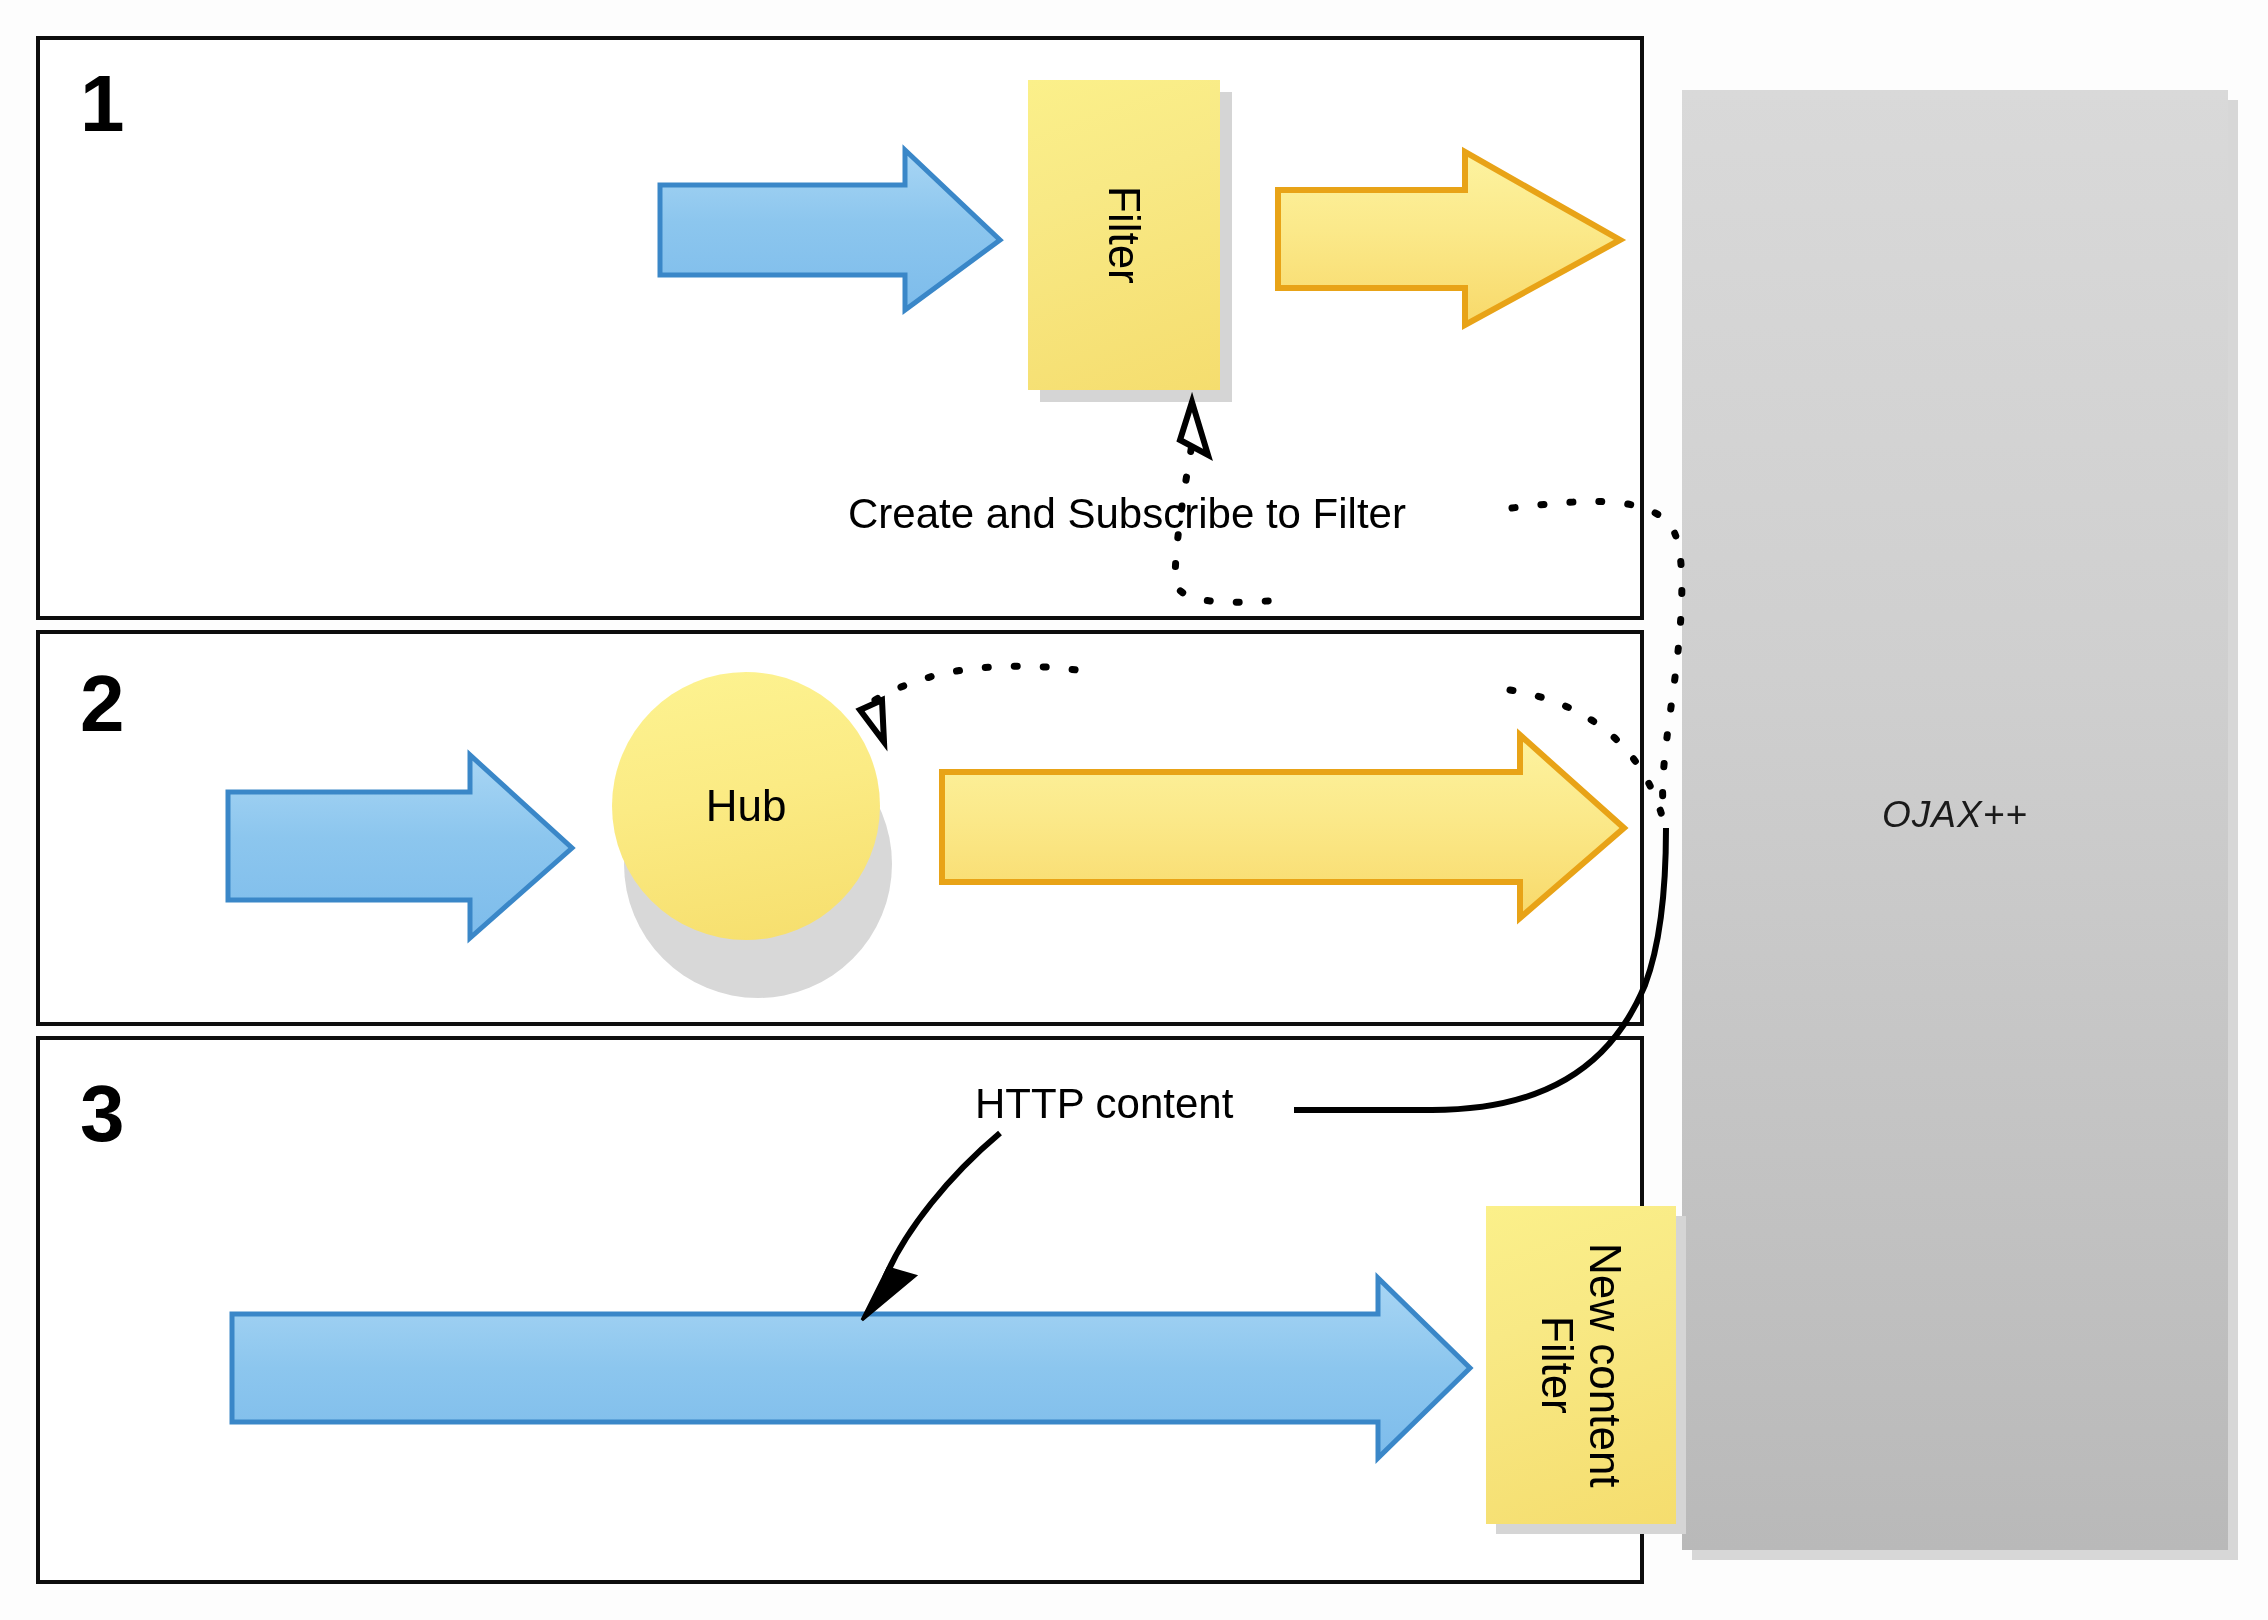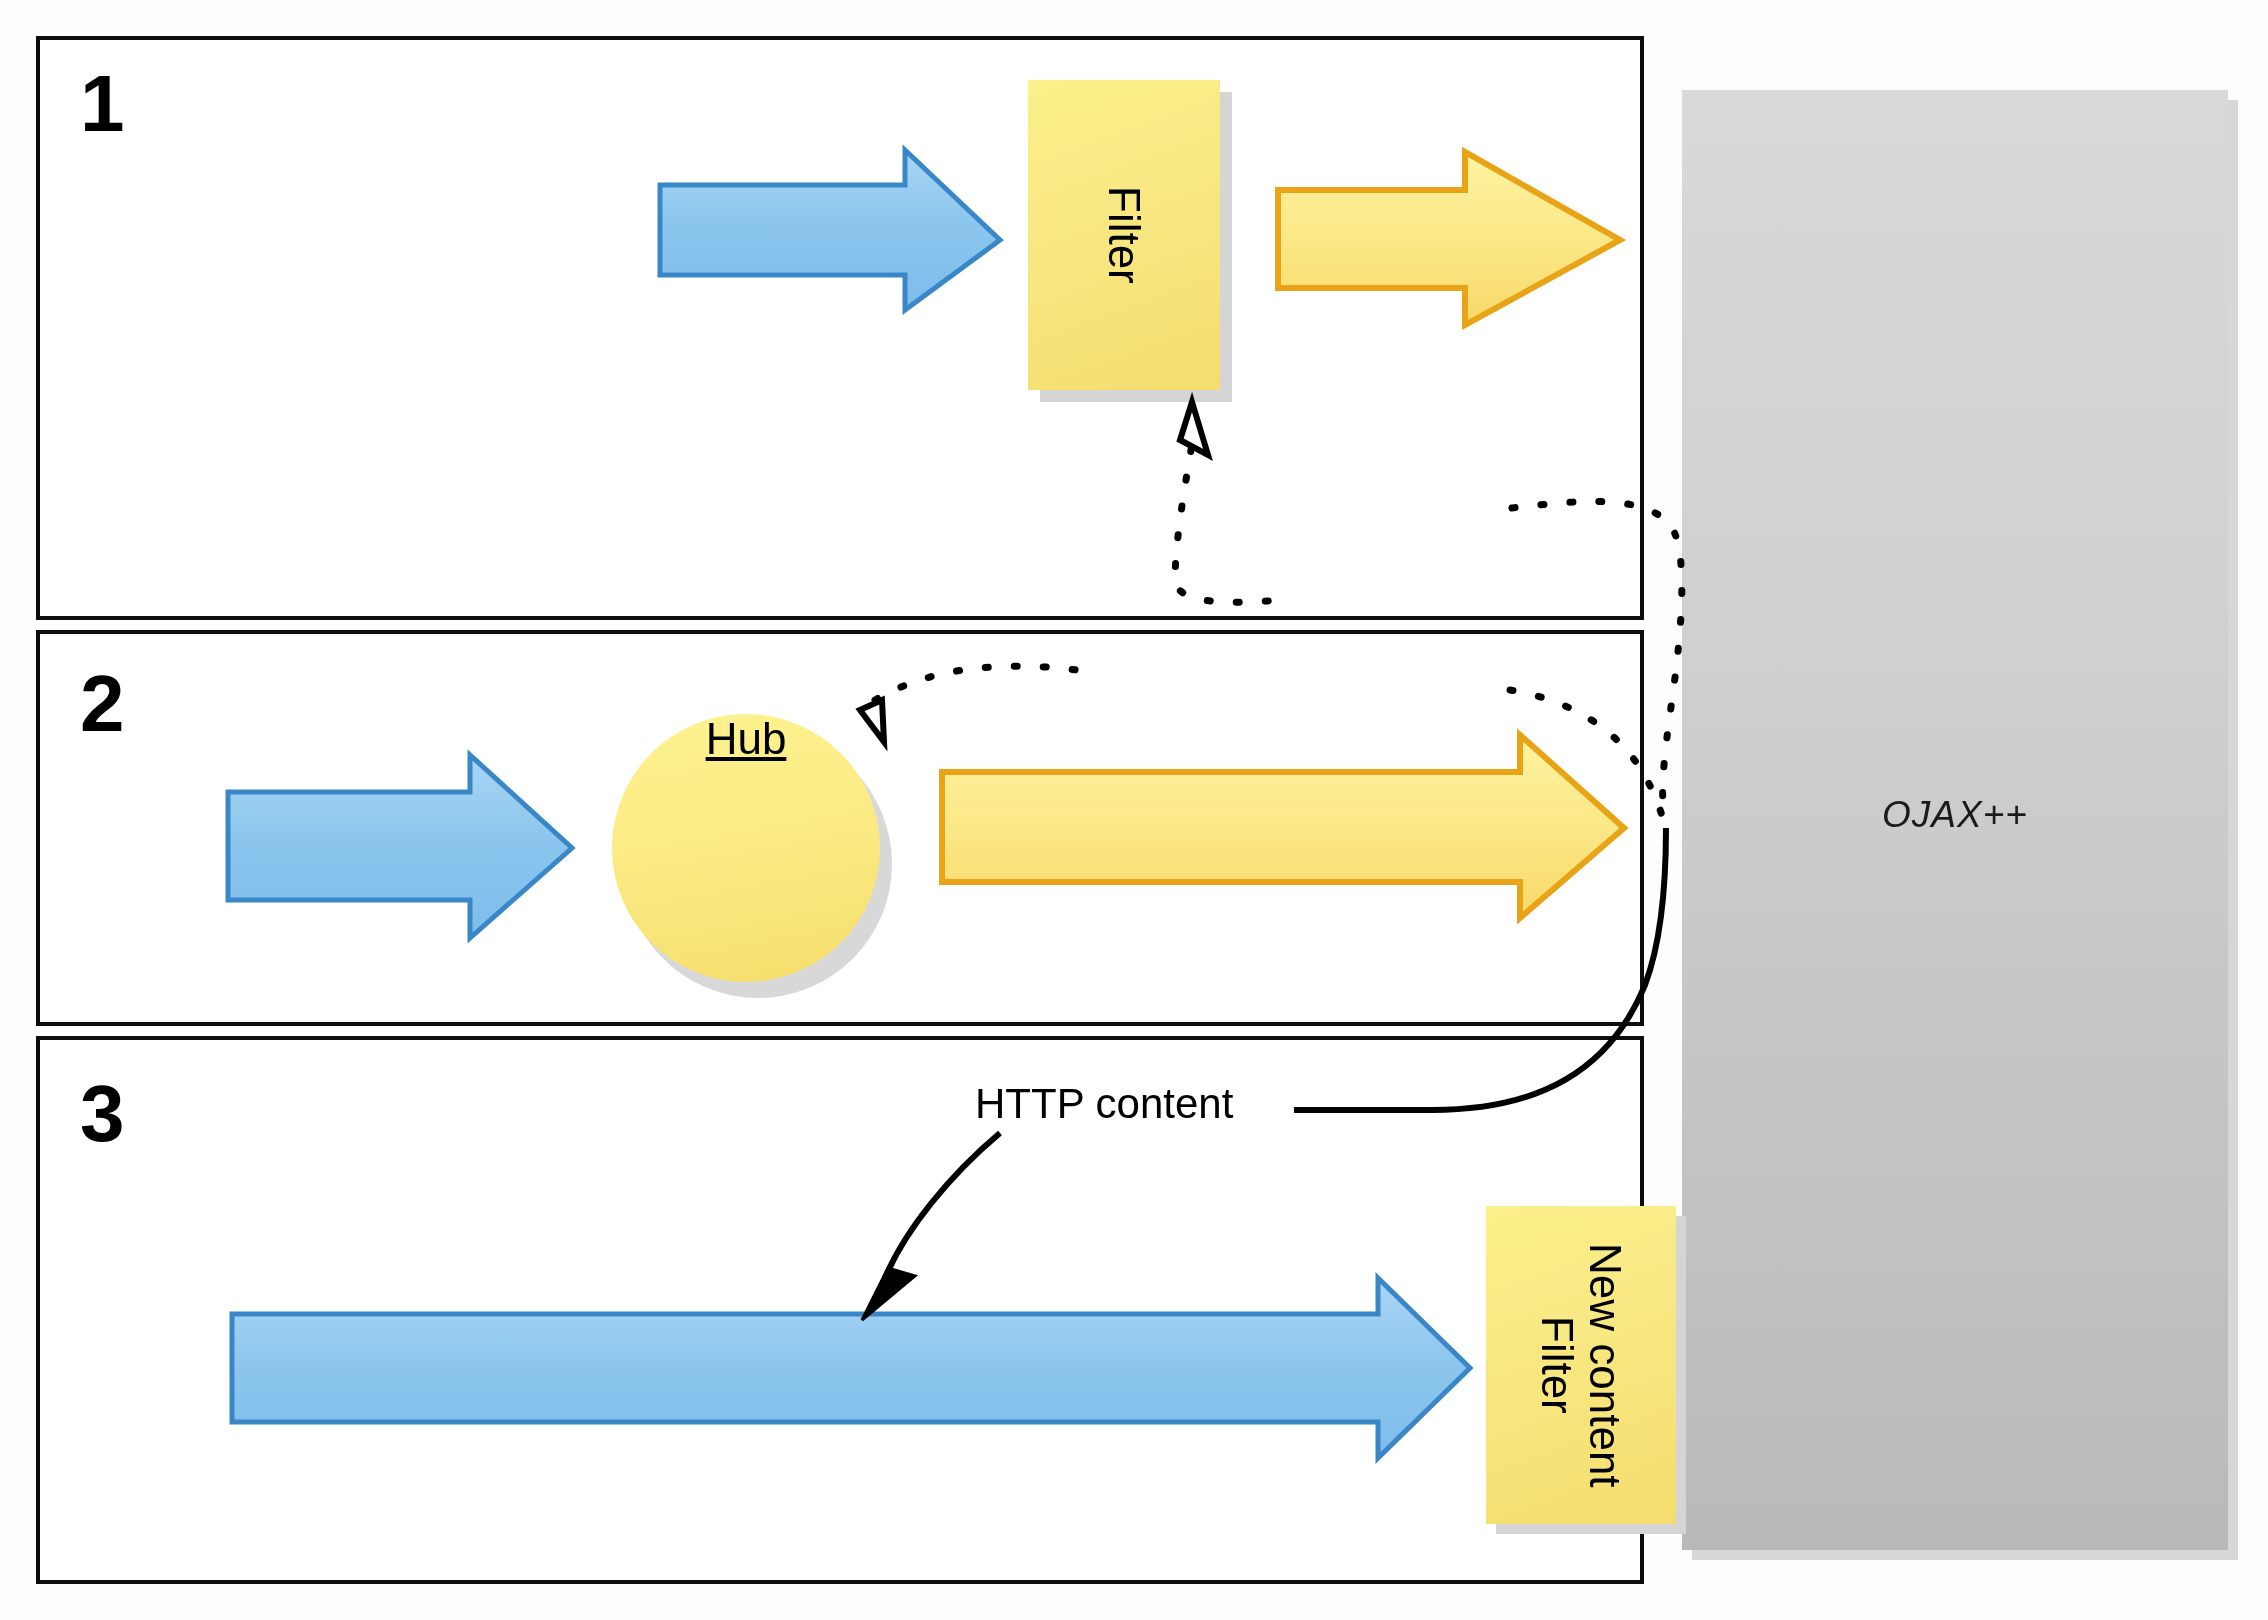--- a/index.html
+++ b/index.html
@@ -112,28 +112,28 @@
     left: 624px;
     top: 730px;
     width: 268px;
     height: 268px;
     border-radius: 50%;
     background: #d8d8d8;
   }
   #hub-circle {
     position: absolute;
     left: 612px;
-    top: 714px;
+    top: 672px;
     width: 268px;
     height: 268px;
     border-radius: 50%;
     background: linear-gradient(170deg, #fdf391 0%, #fbeb84 45%, #f6de6c 100%);
     display: flex;
+    align-items: center;
     justify-content: center;
-    text-decoration: underline;
   }
   #hub-label {
     font-size: 44px;
     color: #000;
     font-family: "Liberation Sans", sans-serif;
   }
 
   
   .conn-label {
     position: absolute;
@@ -172,20 +172,21 @@
 
   <div class="shadow-box" style="left:1040px; top:92px; width:192px; height:310px;"></div>
   <div class="yellow-box" id="filter-box-1" style="left:1028px; top:80px; width:192px; height:310px;">
     <span class="rot-label">Filter</span>
   </div>
 
   <div class="arrow-text" style="left:716px; top:217px;">Publisher</div>
 
   <div class="arrow-text" style="left:1348px; top:217px;">Gnip feed</div>
 
+  <div class="conn-label" id="label-create-subscribe">Create and Subscribe to Filter</div>
 
   <div class="panel" id="panel-2">
     <div class="panel-number">2</div>
   </div>
 
   <div id="hub-shadow"></div>
   <div id="hub-circle">
     <span id="hub-label">Hub</span>
   </div>
 

